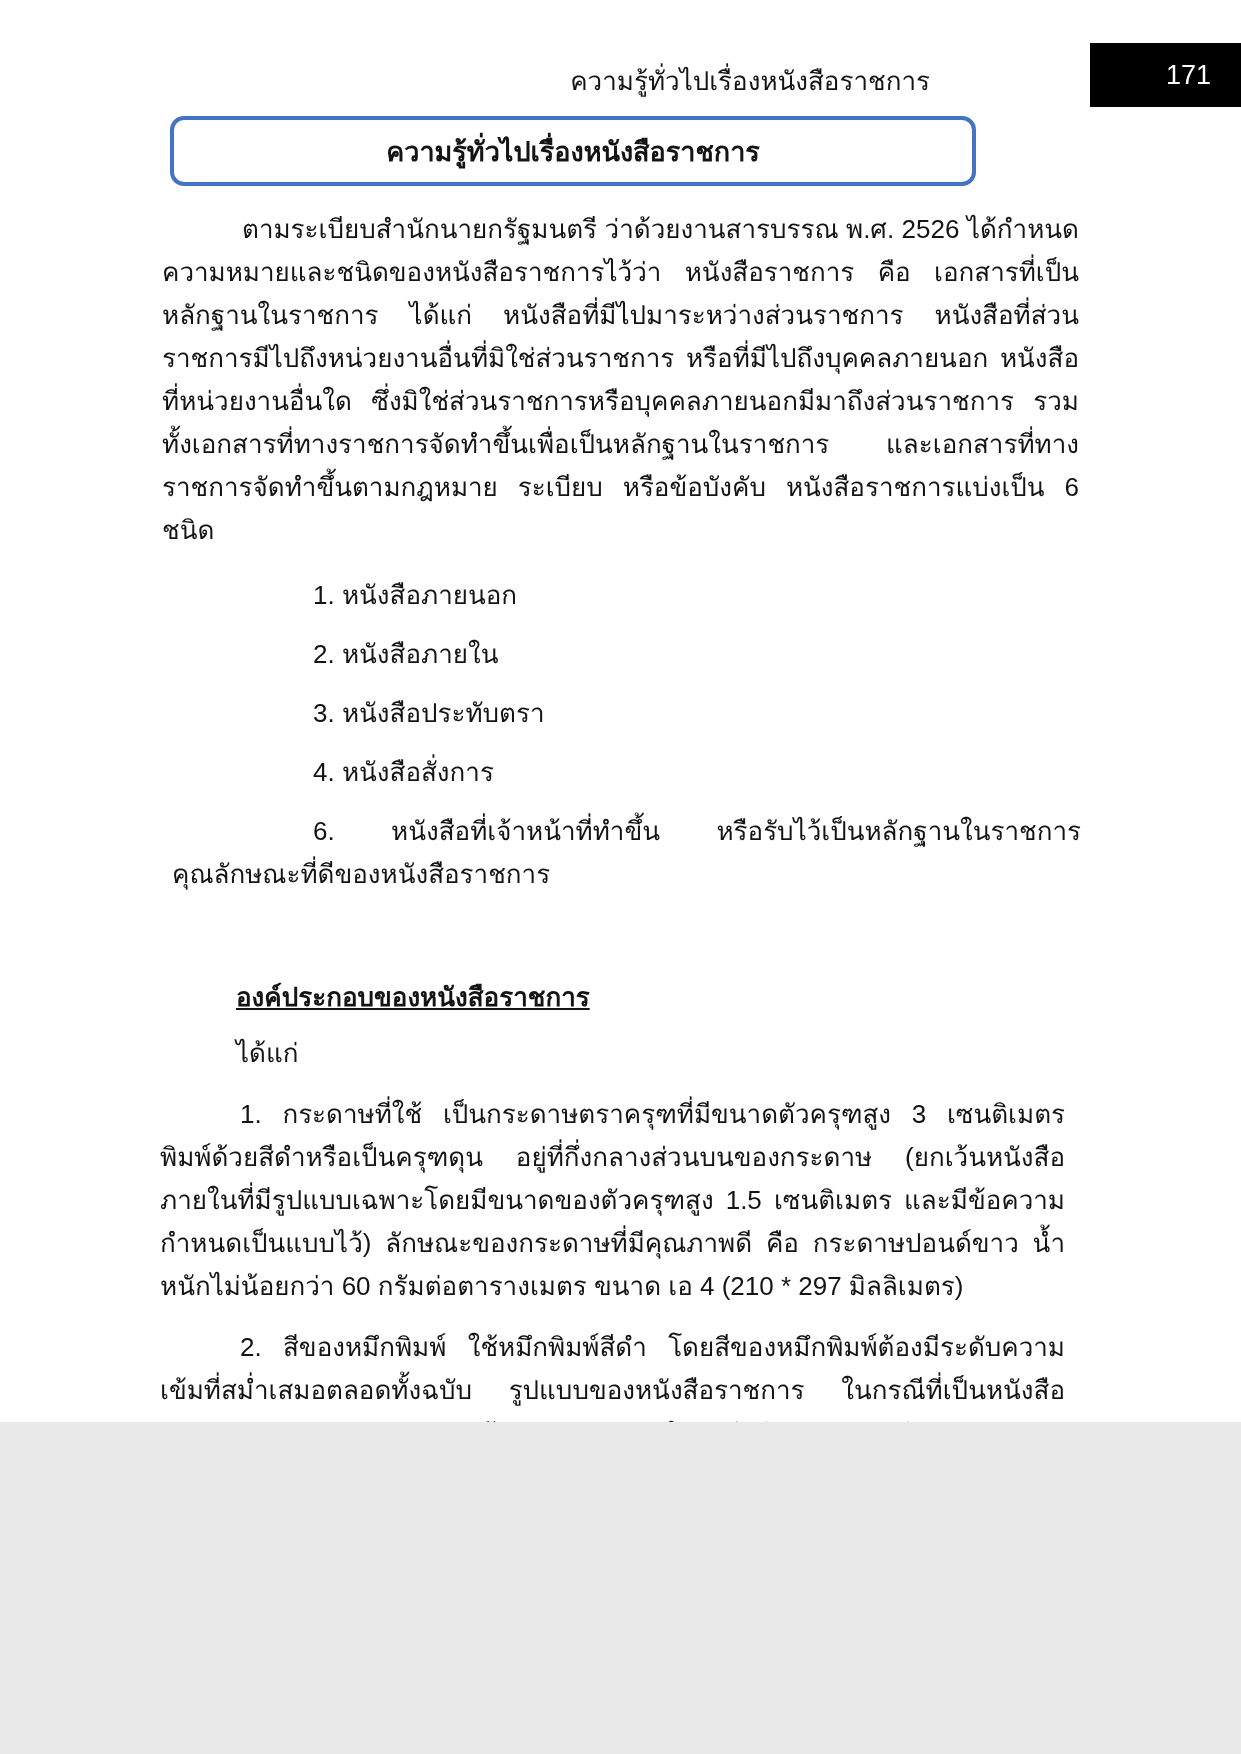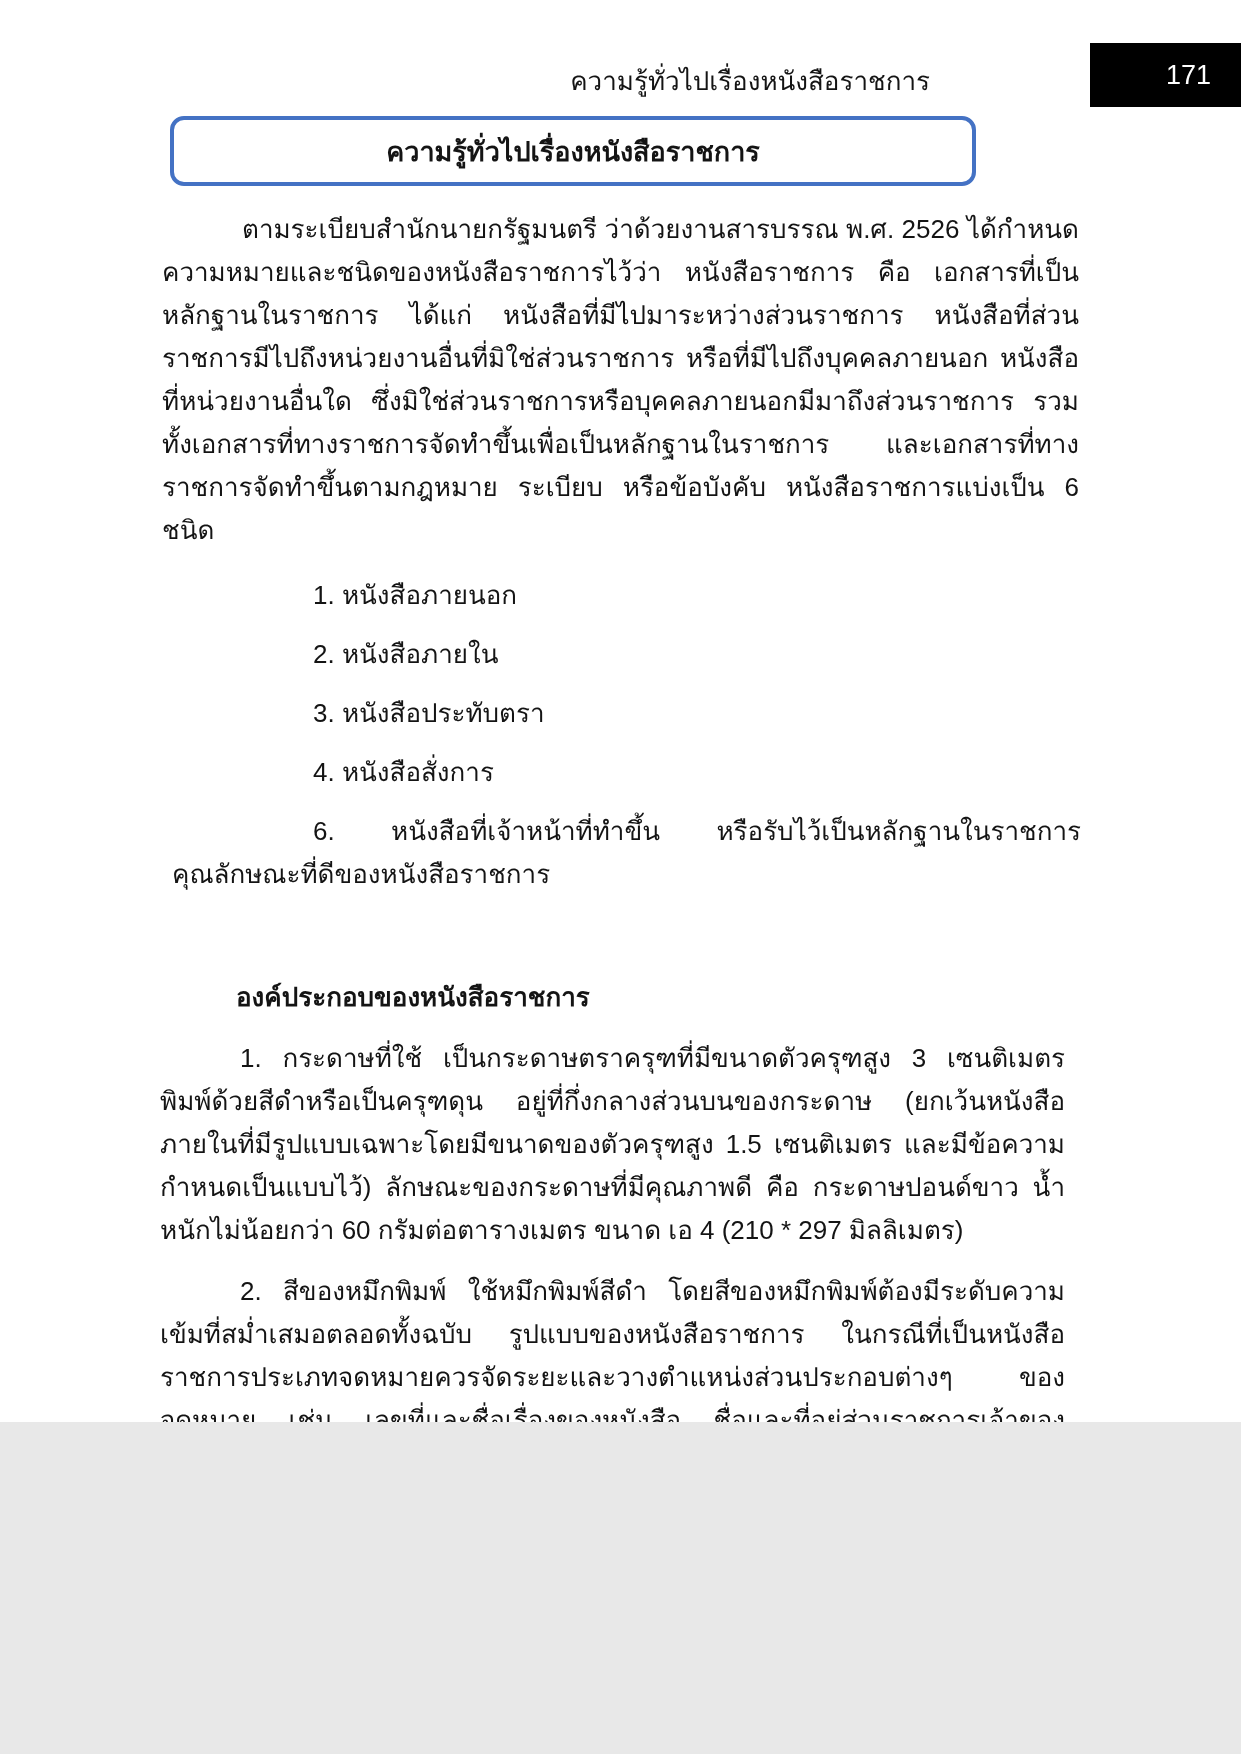--- a/index.html
+++ b/index.html
@@ -28,21 +28,21 @@
   }
   
   .content {
     position:absolute; top:206px; left:160px; width:921px;
     font-size:26px; line-height:43px; text-align:justify;
   }
   .para-indent { text-indent:80px; margin:2px; }
   .types-list { margin:22px 0 0 12px; }
   .type-item { padding-left:141px; margin-bottom:16px; white-space:nowrap; }
   .type-item-wrap { text-indent:141px; margin:0; }
-  .section-heading { font-weight:bold; padding-left:76px; margin:80px 0 0 0; }
+  .section-heading { font-weight:bold; padding-left:76px; margin:80px 0 0 0;text-decoration:underline; }
   .section-lead { padding-left:76px; margin:13px 0 0 0; }
   .component-para { text-indent:80px; margin:18px 16px 0 0; }
   
   .footer-bar {
     position:absolute; left:130px; top:1621px; width:981px; height:8px;
     background:#4472C4; border:1px solid #2E5396; border-bottom:3px solid #2E5396;
   }
   .footer-logo {
     position:absolute; top:1637px; left:0; width:100%;
     display:flex; justify-content:center; align-items:center; gap:10px;
@@ -80,20 +80,21 @@
     <div class="types-list">
       <div class="type-item">1. หนังสือภายนอก</div>
       <div class="type-item">2. หนังสือภายใน</div>
       <div class="type-item">3. หนังสือประทับตรา</div>
       <div class="type-item">4. หนังสือสั่งการ</div>
       <p class="type-item-wrap">6. หนังสือที่เจ้าหน้าที่ทำขึ้น หรือรับไว้เป็นหลักฐานในราชการคุณลักษณะที่ดีของหนังสือราชการ</p>
     </div>
 
     <h2 class="section-heading" style="font-size:26px;">องค์ประกอบของหนังสือราชการ</h2>
 
+    <p class="section-lead">ได้แก่</p>
 
     <p class="component-para">1. กระดาษที่ใช้ เป็นกระดาษตราครุฑที่มีขนาดตัวครุฑสูง 3 เซนติเมตร พิมพ์ด้วยสีดำหรือเป็นครุฑดุน อยู่ที่กึ่งกลางส่วนบนของกระดาษ (ยกเว้นหนังสือภายในที่มีรูปแบบเฉพาะโดยมีขนาดของตัวครุฑสูง 1.5 เซนติเมตร และมีข้อความกำหนดเป็นแบบไว้) ลักษณะของกระดาษที่มีคุณภาพดี คือ กระดาษปอนด์ขาว น้ำหนักไม่น้อยกว่า 60 กรัมต่อตารางเมตร ขนาด เอ 4 (210 * 297 มิลลิเมตร)</p>
 
     <p class="component-para">2. สีของหมึกพิมพ์ ใช้หมึกพิมพ์สีดำ โดยสีของหมึกพิมพ์ต้องมีระดับความเข้มที่สม่ำเสมอตลอดทั้งฉบับ รูปแบบของหนังสือราชการ ในกรณีที่เป็นหนังสือราชการประเภทจดหมายควรจัดระยะและวางตำแหน่งส่วนประกอบต่างๆ ของจดหมาย เช่น เลขที่และชื่อเรื่องของหนังสือ ชื่อและที่อยู่ส่วนราชการเจ้าของหนังสือ ส่วนราชการเจ้าของเรื่อง วันที่ออกหนังสือ คำขึ้นต้น คำลงท้าย ข้อความส่วนราชการเจ้าของหนังสือ ฯลฯ ให้ถูกต้องตามรู้แบบที่สำนักนายกรัฐมนตรีได้กำหนดเป็นระเบียบหรือแนวปฏิบัติไว้ ทั้งนี้ เพื่อความถูกต้อง ความเป็นระเบียบ และความน่าอ่านของหนังสือราชการนั้นๆ</p>
 
   </div>
 
   <div class="footer-bar"></div>
 
   <div class="footer-logo">

